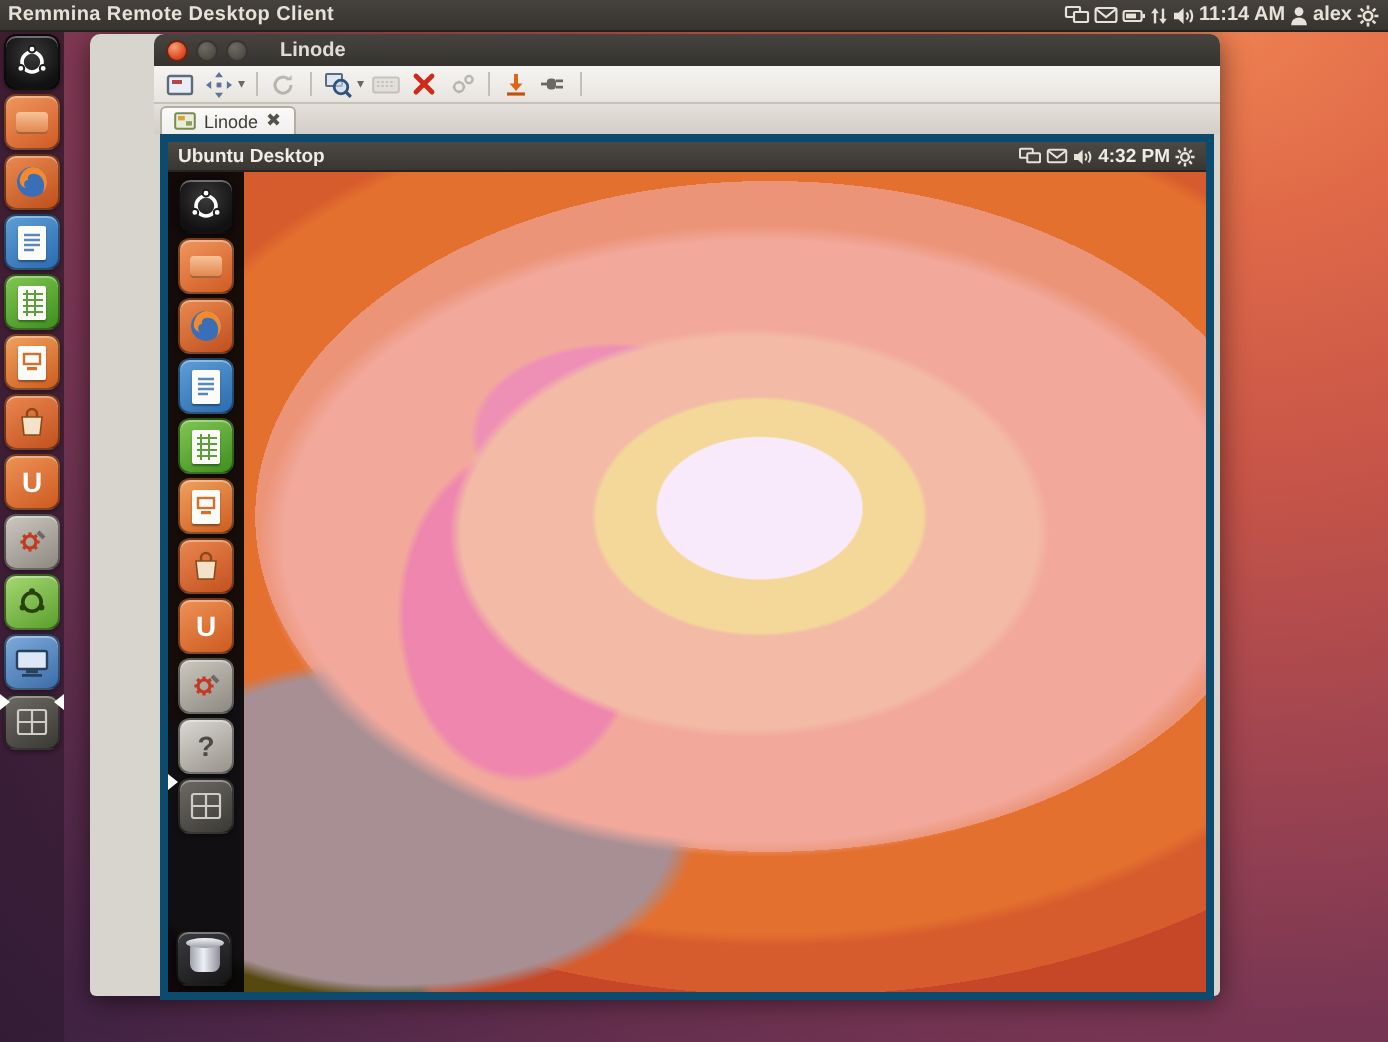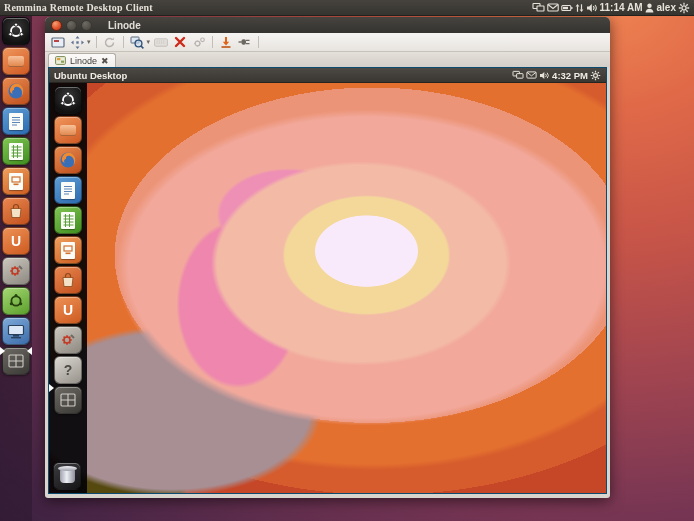--- a/index.html
+++ b/index.html
@@ -17,21 +17,21 @@
   }
   
   .host-panel{
     position:absolute;left:0;top:0;width:694px;height:16px;
     background:linear-gradient(#46433e,#36342f);
     border-bottom:1px solid #23211e;
     display:flex;align-items:center;box-sizing:border-box;
     color:#e6e2da;font-size:10px;font-weight:bold;padding:0 4px;
     z-index:40;
   }
-  .host-panel .ptitle{flex:1;letter-spacing:.2px;white-space:nowrap;font-family:Liberation Serif, serif;}
+  .host-panel .ptitle{flex:1;letter-spacing:.2px;white-space:nowrap;}
   .tray{display:flex;align-items:center;gap:2px;}
   .tray svg{display:block;}
   .tray .clock{font-weight:bold;}
   .tray .uname{display:flex;align-items:flex-end;gap:3px;font-weight:bold;}
   
   .host-launcher{
     position:absolute;left:0;top:16px;width:32px;height:505px;
     background:linear-gradient(rgba(28,14,28,.62),rgba(44,24,46,.55));
     z-index:30;
   }
@@ -63,20 +63,21 @@
   .page{width:14px;height:17px;background:#fbfbf8;border-radius:1px;box-shadow:0 1px 1px rgba(0,0,0,.35);display:flex;align-items:center;justify-content:center;}
   .run-arrow-l,.run-arrow-r{position:absolute;width:0;height:0;border:5px solid transparent;z-index:5;}
   .run-arrow-l{left:0;border-left:5px solid #fff;border-top-width:4px;border-bottom-width:4px;}
   .run-arrow-r{right:0;border-right:5px solid #fff;border-top-width:4px;border-bottom-width:4px;}
   
   .window{
     position:absolute;left:45px;top:17px;width:565px;height:481px;
     background:#d8d4ce;border-radius:5px 5px 3px 3px;
     box-shadow:0 3px 14px rgba(0,0,0,.55);z-index:20;
     box-sizing:border-box;
+    padding-left:32px;
   }
   .titlebar{
     height:16px;background:linear-gradient(#474440,#35332f);
     border-radius:5px 5px 0 0;display:flex;align-items:center;
     padding:0 6px;color:#e0ddd6;font-size:10px;font-weight:bold;
   }
   .wbtn{width:11px;height:11px;border-radius:50%;margin-right:4px;box-sizing:border-box;}
   .wbtn.close{background:radial-gradient(circle at 35% 28%,#f7a072,#e0522b 58%,#b23413);border:1px solid #6e2410;}
   .wbtn.plain{background:radial-gradient(circle at 35% 28%,#6e6b64,#504d47 70%);border:1px solid #38362f;}
   .wtitle{margin-left:12px;}
@@ -95,21 +96,21 @@
   }
   .tab{
     height:14px;background:linear-gradient(#fbfaf9,#f1efec);
     border:1px solid #b2ada5;border-bottom:none;border-radius:3px 3px 0 0;
     display:inline-flex;align-items:center;gap:4px;padding:0 6px;
     font-size:9px;color:#3f3c38;box-sizing:border-box;
   }
   .tab .tclose{font-size:9px;color:#55524c;font-weight:bold;cursor:pointer;}
   
   .viewport{
-    margin:0 3px 5px;height:425px;border:1px solid #0c4a6e;
+    margin:0 3px 5px;height:425px;border:4px solid #0c4a6e;
     box-sizing:content-box;position:relative;overflow:hidden;background:#000;
   }
   .remote-panel{
     height:15px;background:linear-gradient(#4c4843,#3a3732);
     border-bottom:1px solid #26241f;
     display:flex;align-items:center;box-sizing:border-box;
     color:#efece5;font-size:9.5px;font-weight:bold;padding:0 5px;
     position:relative;z-index:6;
   }
   .remote-panel .ptitle{flex:1;}

